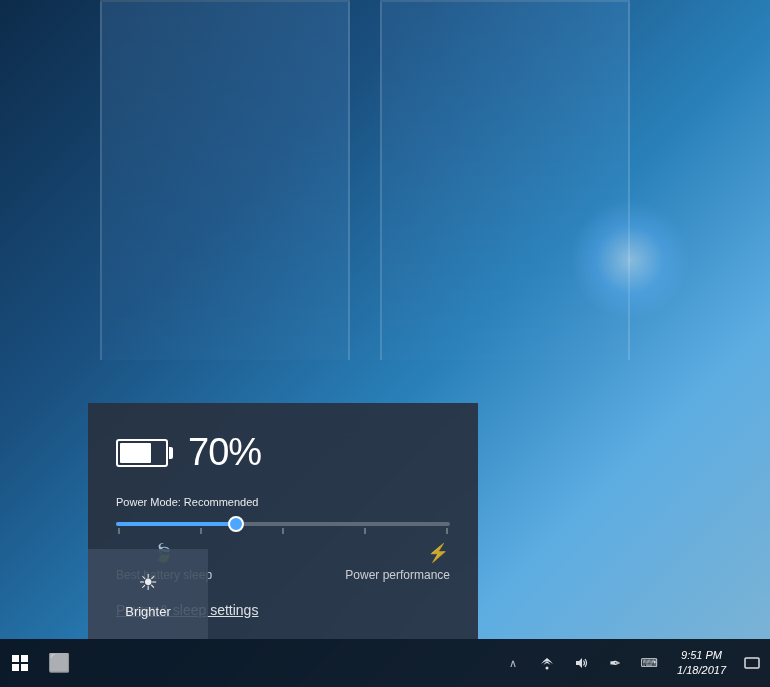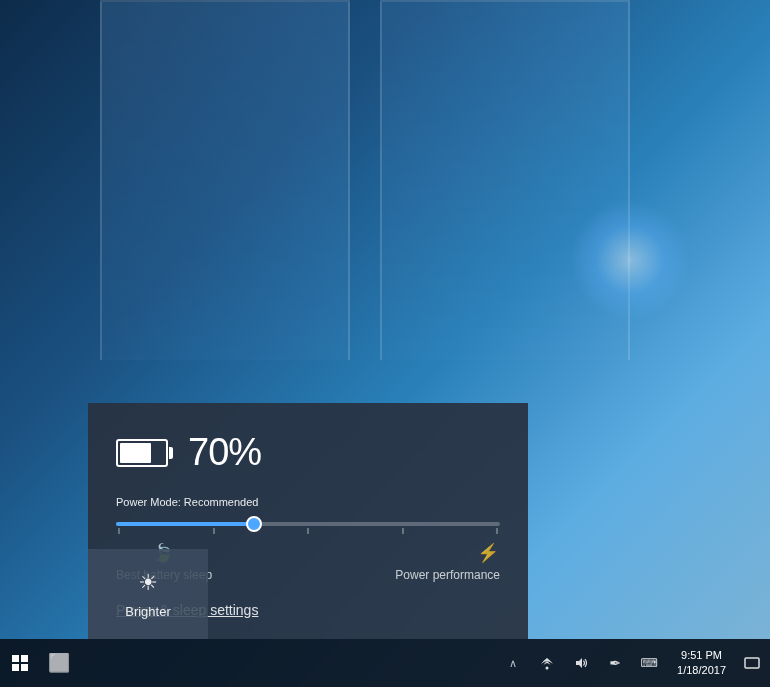--- a/index.html
+++ b/index.html
@@ -99,39 +99,40 @@
       cursor: pointer;
     }
 
     .taskbar-clock {
       padding: 0 8px;
       text-align: center;
       color: white;
       font-size: 11px;
       line-height: 1.4;
       cursor: pointer;
+      font-style: italic;
     }
 
     .taskbar-notif {
       width: 36px;
       height: 40px;
       display: flex;
       align-items: center;
       justify-content: center;
       color: rgba(255,255,255,0.85);
       font-size: 16px;
       cursor: pointer;
     }
 
     
     .battery-panel {
       position: absolute;
       bottom: 48px;
       left: 88px;
-      width: 440px;
+      width: 390px;
       background: rgba(40, 50, 65, 0.93);
       backdrop-filter: blur(20px);
       z-index: 20;
       padding: 28px 28px 20px 28px;
       margin-top: 28px;
     }
 
     .battery-header {
       display: flex;
       align-items: center;

